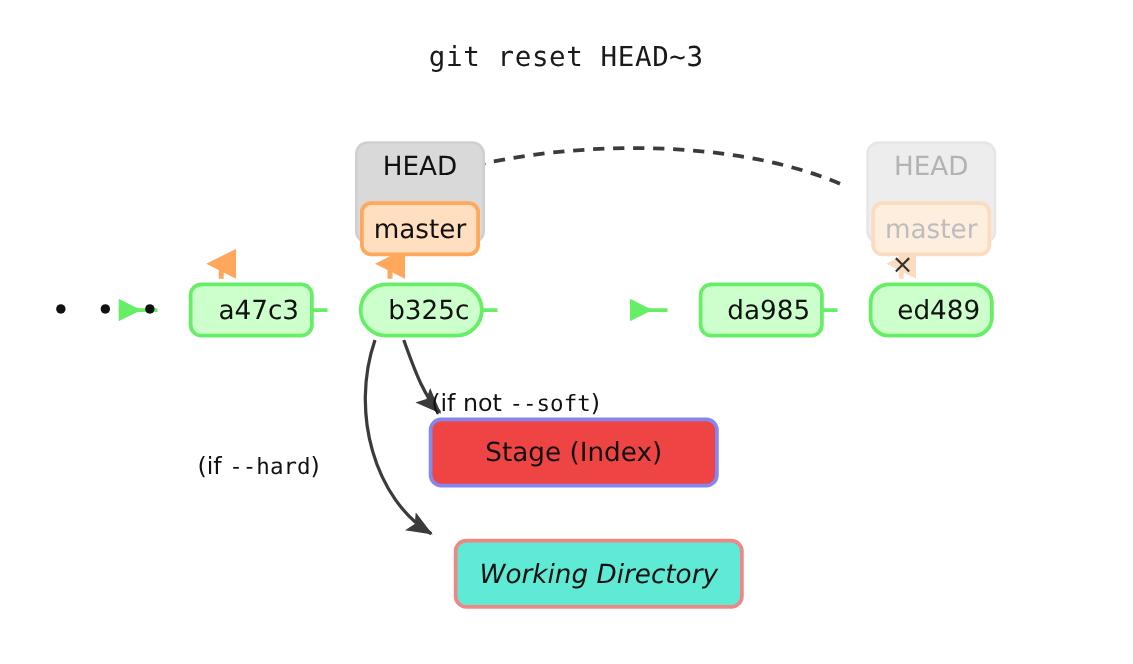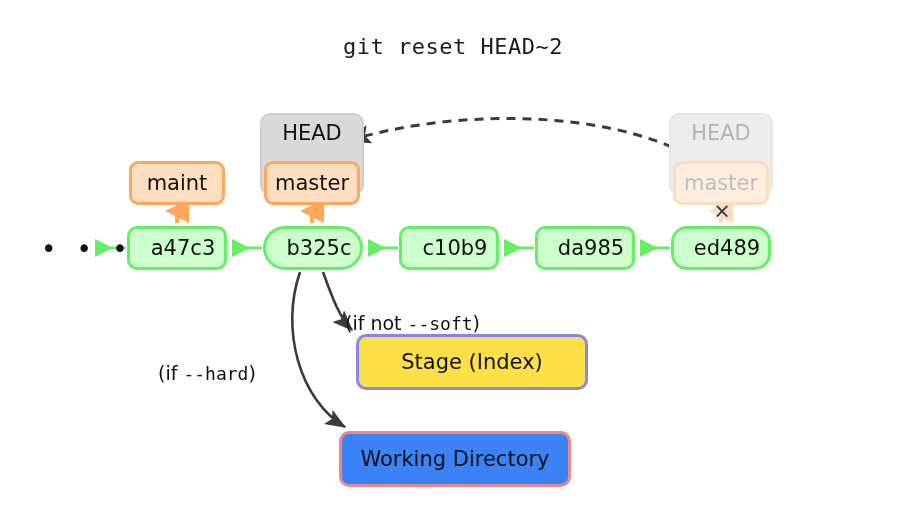--- a/index.html
+++ b/index.html
@@ -45,20 +45,21 @@
   
   .box {
     position: absolute;
     box-sizing: border-box;
     display: flex;
     align-items: center;
     justify-content: center;
     border-radius: 9px;
     border-style: solid;
     white-space: nowrap;
+    margin-left: 24px;
   }
 
   
   .commit {
     width: 100px;
     height: 44px;
     top: 226px;
     background: #ccffcc;
     border: 3px solid #66ee66;
     border-radius: 10px;
@@ -110,31 +111,32 @@
   
   .area {
     width: 232px;
     height: 56px;
     font-size: 21px;
     color: #111111;
     border-radius: 10px;
     border-width: 3px;
   }
   .stage {
-    background: #fde047;
+    background: #ef4444;
     border-color: #8686f0;
-    left: 356px;
+    left: 319px;
     top: 334px;
     text-align: center;
   }
   .workdir {
-    background: #3b82f6;
+    background: #5eead4;
     border-color: #f08787;
     left: 339px;
     top: 431px;
+    font-style: italic;
   }
 
   
   .annot {
     position: absolute;
     font-size: 19px;
     color: #111111;
     white-space: nowrap;
   }
   .annot .mono {
@@ -151,21 +153,21 @@
     letter-spacing: 6px;
     color: #111111;
     line-height: 36px;
   }
 </style>
 </head>
 <body>
 
 <div id="canvas">
 
-  <div class="title">git reset HEAD~2</div>
+  <div class="title">git reset HEAD~3</div>
 
   <svg class="svg-layer" viewBox="0 0 906 531" xmlns="http://www.w3.org/2000/svg">
     <defs>
       <marker id="arrow-green" markerWidth="7" markerHeight="7" refX="6" refY="3.0" orient="auto" markerUnits="strokeWidth">
         <path d="M6,0 L6,6 L0,3 z" fill="#66ee66"></path>
       </marker>
       <marker id="arrow-orange" markerWidth="7" markerHeight="7" refX="6" refY="3.0" orient="auto" markerUnits="strokeWidth">
         <path d="M0,0 L6,0 L3,6 z" fill="#ffa85c"></path>
       </marker>
       <marker id="arrow-orange-ghost" markerWidth="7" markerHeight="7" refX="6" refY="3.0" orient="auto" markerUnits="strokeWidth">
@@ -199,34 +201,32 @@
 
     <path d="M 300,272 C 280,330 300,400 345,427" fill="none" stroke="#3b3b3b" stroke-width="2.6" marker-end="url(#arrow-dark)"></path>
   </svg>
 
   <div class="ellipsis">• • •</div>
 
   <div class="box head" style="left:260px; top:113px;">HEAD</div>
 
   <div class="box head ghost-head" style="left:669px; top:113px;">HEAD</div>
 
-  <div class="box ref" style="left:129px; top:161px;">maint</div>
 
   <div class="box ref" style="left:264px; top:161px;">master</div>
 
   <div class="box ref ghost-ref" style="left:673px; top:161px;">master</div>
 
   <div style="position:absolute; left:711px; top:200px; width:22px; height:22px;
               font-size:21px; color:#333333; text-align:center; line-height:22px; z-index:5;">×</div>
 
   <div class="box commit" style="left:127px;">a47c3</div>
 
   <div class="box commit" style="left:263px;border-radius:22px;">b325c</div>
 
-  <div class="box commit" style="left:399px;">c10b9</div>
 
   <div class="box commit" style="left:535px;">da985</div>
 
   <div class="box commit" style="left:671px;border-radius:16px;">ed489</div>
 
   <div class="box area stage">Stage (Index)</div>
 
   <div class="box area workdir">Working Directory</div>
 
   <div class="annot" style="left:345px; top:280px;margin-top:32px;">

